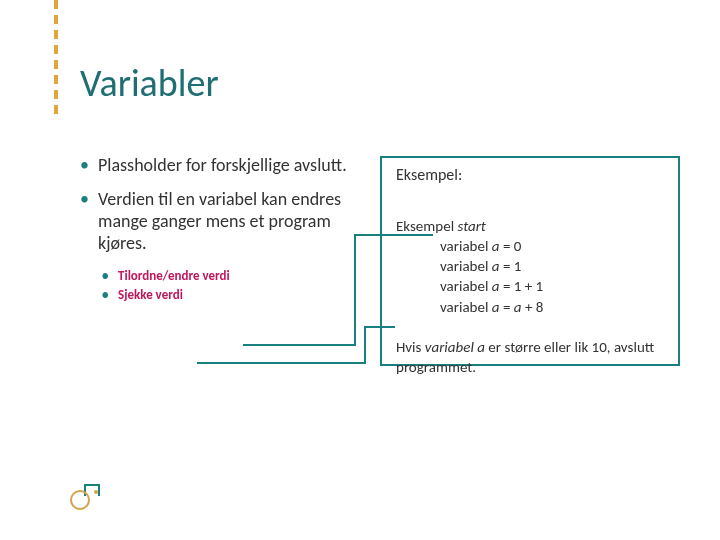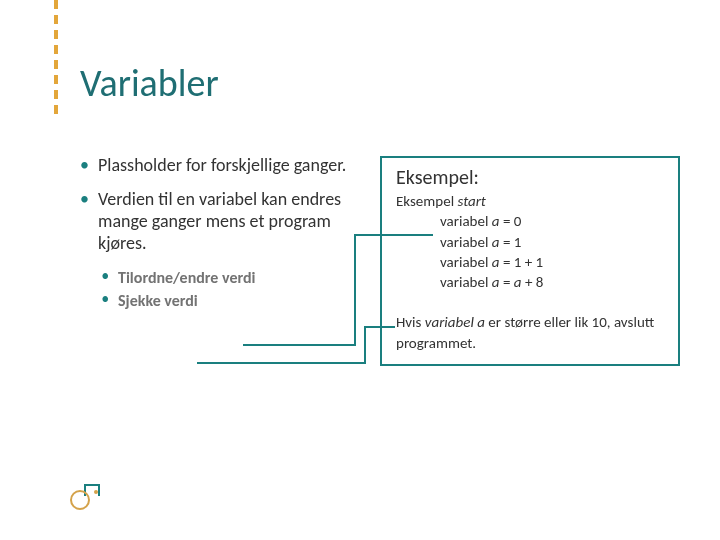--- a/index.html
+++ b/index.html
@@ -52,26 +52,26 @@
   }
   .bullet::before {
     content: "•";
     position: absolute;
     left: 0;
     top: 0;
     color: #1a7f7f;
     font-size: 18px;
   }
   .sub-bullet {
-    font-size: 16px;
+    font-size: 13px;
     line-height: 1.35;
     margin-bottom: 2px;
     padding-left: 38px;
     position: relative;
-    color: #737373;
+    color: #be185d;
     font-weight: 600;
   }
   .sub-bullet::before {
     content: "•";
     position: absolute;
     left: 22px;
     top: 0;
     color: #1a7f7f;
     font-size: 13px;
   }
@@ -82,22 +82,22 @@
     width: 300px;
     height: 210px;
     border: 2px solid #1a7f7f;
     box-sizing: border-box;
     padding: 6px 14px 8px 14px;
     font-size: 15px;
     line-height: 1.35;
     color: #333;
   }
   .example-box .hdr {
-    font-size: 20px;
-    margin-bottom: 0;
+    font-size: 16px;
+    margin-bottom: 30px;
   }
   .example-box .prog {
     font-size: 15px;
   }
   .example-box .ind {
     margin-left: 44px;
   }
   .example-box .cond {
     margin-top: 20px;
   }
@@ -159,21 +159,21 @@
     <span></span>
     <span></span>
     <span></span>
     <span></span>
     <span></span>
 </div>
 
 <div class="title">Variabler</div>
 
 <div class="left-col">
-  <div class="bullet">Plassholder for forskjellige ganger.</div>
+  <div class="bullet">Plassholder for forskjellige avslutt.</div>
   <div class="bullet">Verdien til en variabel kan endres mange ganger mens et program kjøres.</div>
   <div class="sub-bullet">Tilordne/endre verdi</div>
   <div class="sub-bullet">Sjekke verdi</div>
 </div>
 
 <div class="example-box">
   <div class="hdr">Eksempel:</div>
   <div class="prog">
     <span>Eksempel </span><span class="italic">start</span>
   </div>

